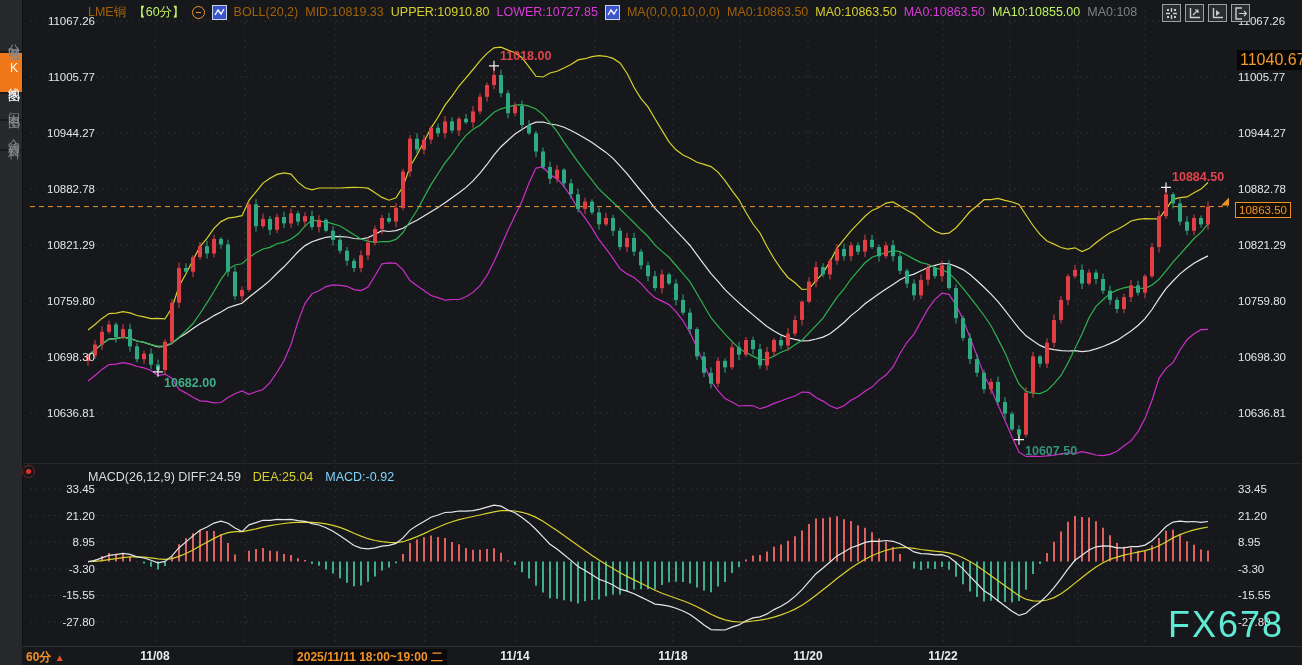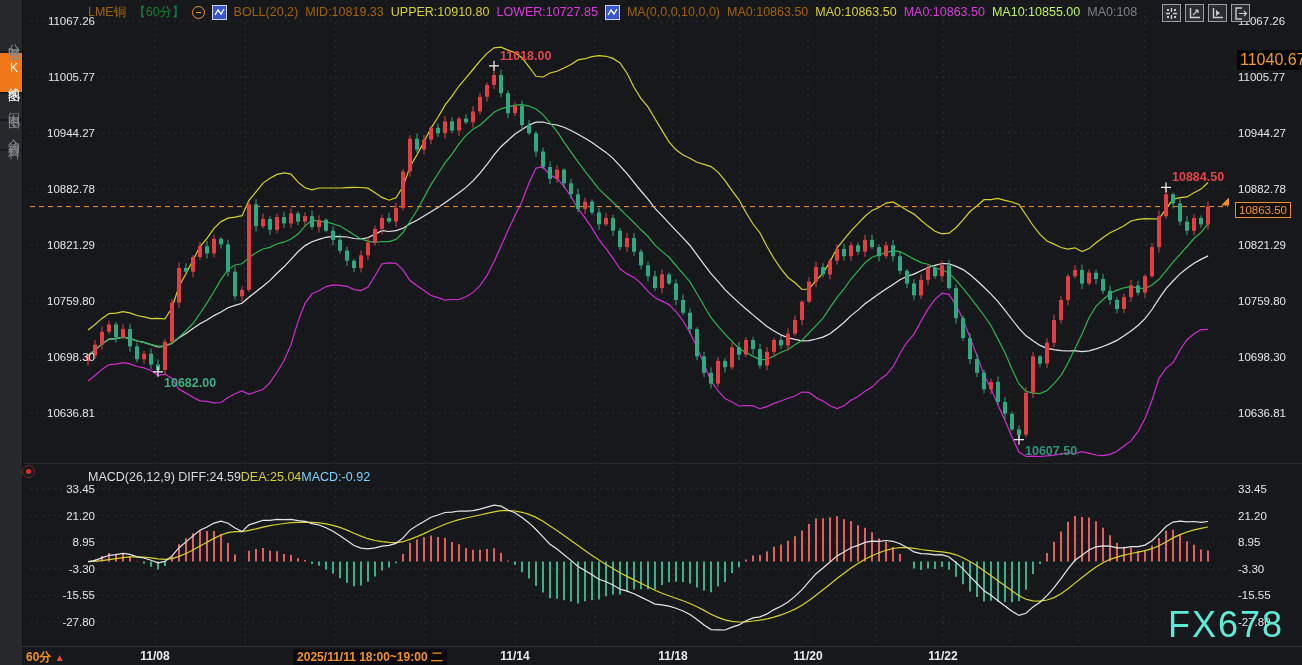--- a/index.html
+++ b/index.html
@@ -11,39 +11,39 @@
            border-right:1px solid #0e0f11;z-index:5;}
   .side-tab{writing-mode:vertical-rl;text-orientation:upright;width:22px;
             font-size:12px;color:#85888d;padding:8px 0;text-align:center;
             letter-spacing:3px;cursor:pointer;border-bottom:2px solid #1a1b1e;}
   .side-tab.active{background:#f07818;color:#ffffff;}
   .side-tab:first-child{margin-top:26px;}
   
   .hdr{position:absolute;left:88px;top:3px;height:18px;display:flex;align-items:center;
        gap:7px;font-size:12.5px;color:#d9dbde;white-space:nowrap;z-index:6;}
   .hdr .w{color:#a16207}.hdr .yel{color:#d6d02c}.hdr .mag{color:#d83bd8}
-  .hdr .grn{color:#bef264}.hdr .gry{color:#7c8086}.hdr .ored{color:#15803d}
+  .hdr .grn{color:#bef264}.hdr .gry{color:#7c8086}.hdr .ored{color:#bef264}
   .mini-chart-icon{width:13px;height:13px;background:#3b55c8;border:1px solid #c8d0ea;
        display:inline-block;position:relative;}
   .mini-chart-icon svg{position:absolute;left:0;top:0;}
   .minus-icon{width:11px;height:11px;border:1px solid #f0922a;border-radius:50%;
        display:inline-flex;align-items:center;justify-content:center;}
   .minus-icon i{display:block;width:5px;height:1px;background:#f0922a;}
   .tool-btns{position:absolute;top:4px;right:52px;display:flex;gap:4px;z-index:6;}
   .tool-btn{width:17px;height:16px;border:1px solid #9b9ea3;background:#2a2c30;
        display:flex;align-items:center;justify-content:center;cursor:pointer;}
   
   .axis{position:absolute;z-index:4;font-size:11.5px;color:#e3e5e8;}
   #left-axis{left:28px;top:0;width:67px;height:665px;}
   #right-axis{left:1238px;top:0;width:62px;height:665px;}
   .axis span{position:absolute;line-height:14px;}
   #left-axis span{right:0;}
   #right-axis span{left:0;}
   
-  .macd-hdr{position:absolute;left:88px;top:470px;display:flex;
+  .macd-hdr{position:absolute;left:88px;top:470px;display:flex;gap:12px;
        font-size:12.5px;z-index:6;white-space:nowrap;}
   .macd-hdr .w{color:#d9dbde}.macd-hdr .yel{color:#d6d02c}.macd-hdr .mag{color:#7dd3fc}
   .red-dot-icon{position:absolute;left:22px;top:465px;width:11px;height:11px;z-index:6;
        border:1px dotted #e03030;border-radius:50%;display:flex;align-items:center;justify-content:center;}
   .red-dot-icon i{width:5px;height:5px;background:#e03030;border-radius:50%;display:block;}
   
   .footer{position:absolute;left:22px;right:0;bottom:0;height:18px;background:#17181b;
        border-top:1px solid #2e3034;z-index:6;margin-top:33px;}
   .footer .period{position:absolute;left:4px;top:2px;font-size:12px;font-weight:bold;color:#f0922a;}
   .footer .period .arr{color:#e8512f;font-size:10px;}

